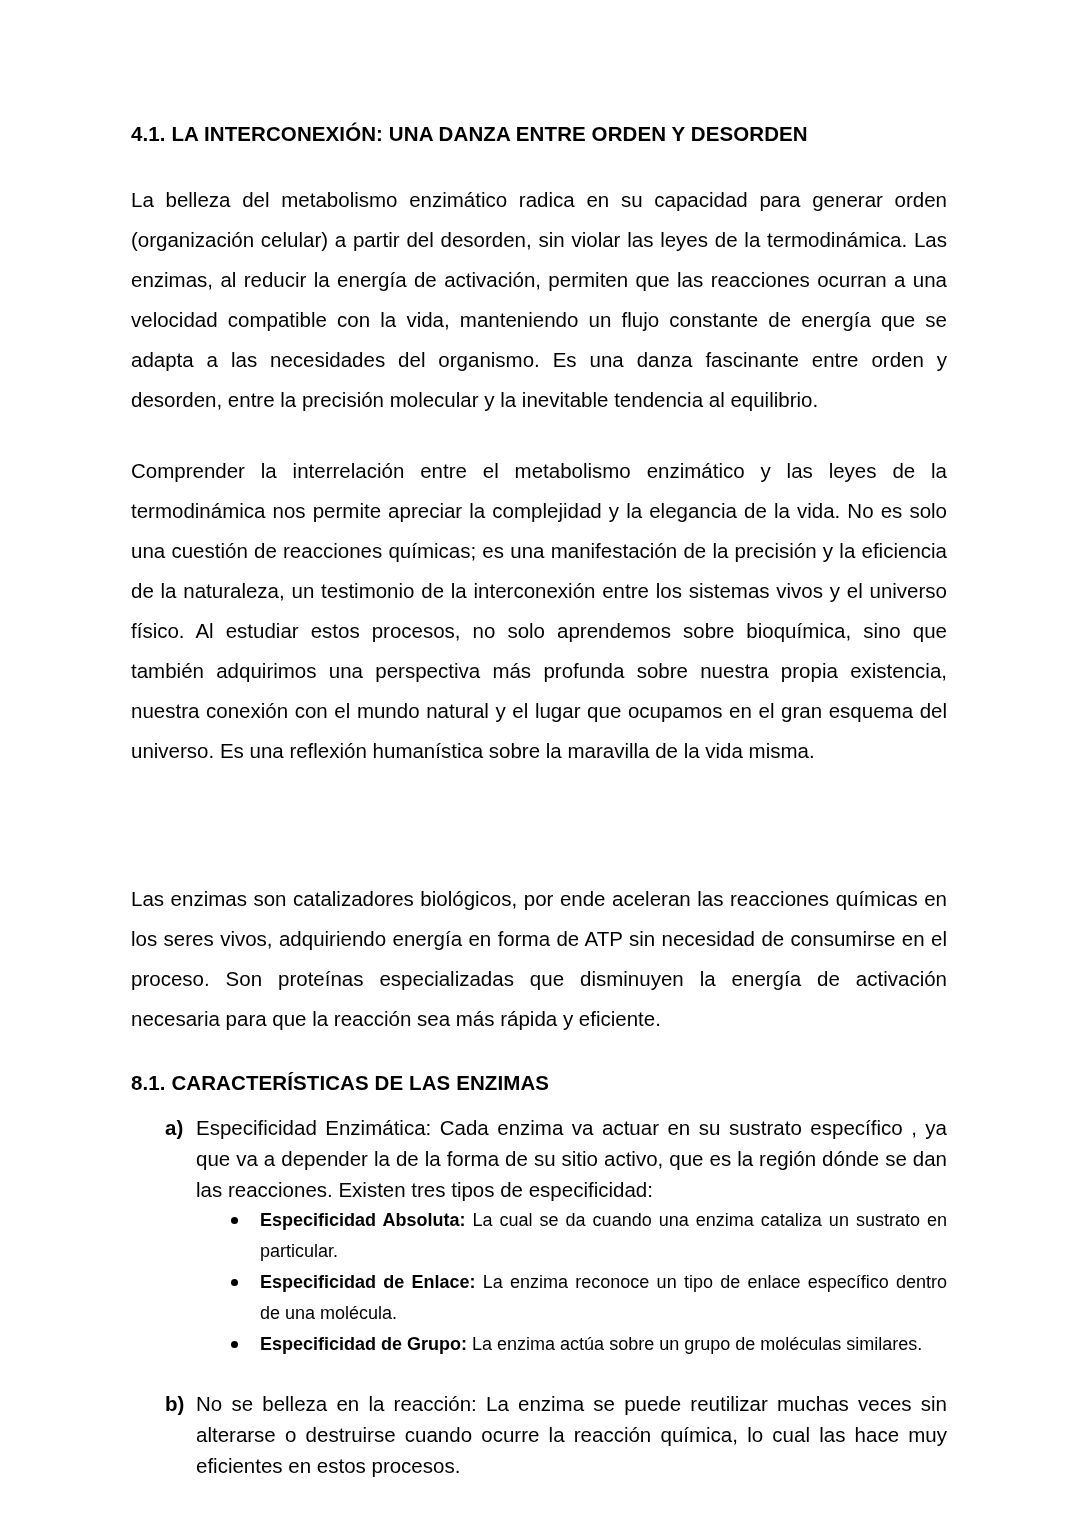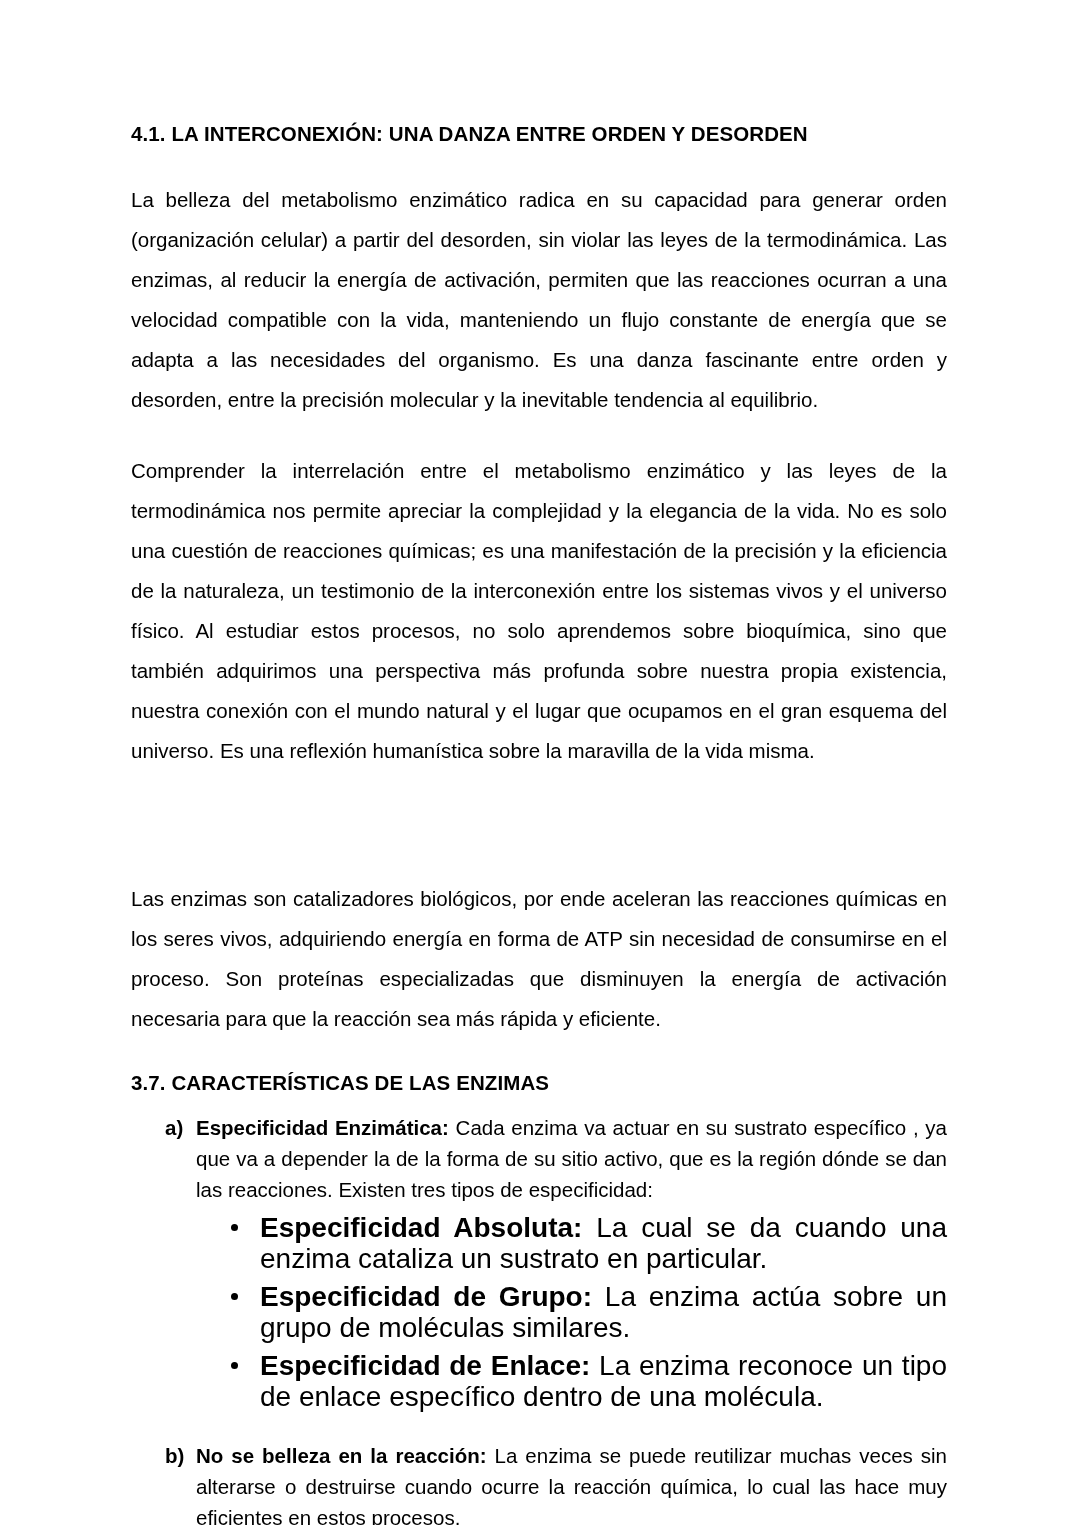--- a/index.html
+++ b/index.html
@@ -70,36 +70,35 @@
   }
   .alpha-marker {
     position: absolute;
     left: 34px;
     top: 0;
     font-weight: bold;
     font-size: 20.5px;
     line-height: 31px;
   }
   .alpha-item b,
-  .alpha-item strong { font-weight: bold; }
+  .alpha-item strong { font-weight: normal; }
 
   
   .bullet-list {
     margin: 0;
     padding: 0;
     list-style: none;
   }
   .bullet-item {
     position: relative;
     padding-left: 129px;
-    font-size: 28px;
+    font-size: 18px;
     line-height: 31px;
     text-align: justify;
     text-justify: inter-word;
-    margin-top: 7px;
   }
   .bullet-dot {
     position: absolute;
     left: 100px;
     top: 12px;
     width: 7px;
     height: 7px;
     border-radius: 50%;
     background: #000000;
   }
@@ -123,43 +122,43 @@
 
     <p class="para">Comprender la interrelación entre el metabolismo enzimático y las leyes de la termodinámica nos permite apreciar la complejidad y la elegancia de la vida. No es solo una cuestión de reacciones químicas; es una manifestación de la precisión y la eficiencia de la naturaleza, un testimonio de la interconexión entre los sistemas vivos y el universo físico. Al estudiar estos procesos, no solo aprendemos sobre bioquímica, sino que también adquirimos una perspectiva más profunda sobre nuestra propia existencia, nuestra conexión con el mundo natural y el lugar que ocupamos en el gran esquema del universo. Es una reflexión humanística sobre la maravilla de la vida misma.</p>
 
     <div class="gap-block"></div>
 
 
     <p class="para">Las enzimas son catalizadores biológicos, por ende aceleran las reacciones químicas en los seres vivos, adquiriendo energía en forma de ATP sin necesidad de consumirse en el proceso. Son proteínas especializadas que disminuyen la energía de activación necesaria para que la reacción sea más rápida y eficiente.</p>
 
     <div class="gap-small"></div>
 
-    <h2 class="h-sub">3.7. CARACTERÍSTICAS DE LAS ENZIMAS</h2>
+    <h2 class="h-sub">8.1. CARACTERÍSTICAS DE LAS ENZIMAS</h2>
 
     <div class="gap-tiny"></div>
 
     <ol class="alpha-list">
 
       <li class="alpha-item">
         <span class="alpha-marker">a)</span>
         <b>Especificidad Enzimática:</b><span> Cada enzima va actuar en su sustrato específico , ya que va a depender la de la forma de su sitio activo, que es la región dónde se dan las reacciones. Existen tres tipos de especificidad:</span>
       </li>
 
       <ul class="bullet-list">
         <li class="bullet-item">
           <span class="bullet-dot"></span>
           <b>Especificidad Absoluta:</b><span> La cual se da cuando una enzima cataliza un sustrato en particular.</span>
         </li>
         <li class="bullet-item">
           <span class="bullet-dot"></span>
-          <b>Especificidad de Grupo:</b><span> La enzima actúa sobre un grupo de moléculas similares.</span>
+          <b>Especificidad de Enlace:</b><span> La enzima reconoce un tipo de enlace específico dentro de una molécula.</span>
         </li>
         <li class="bullet-item">
           <span class="bullet-dot"></span>
-          <b>Especificidad de Enlace:</b><span> La enzima reconoce un tipo de enlace específico dentro de una molécula.</span>
+          <b>Especificidad de Grupo:</b><span> La enzima actúa sobre un grupo de moléculas similares.</span>
         </li>
       </ul>
 
       <div class="gap-small"></div>
 
       <li class="alpha-item">
         <span class="alpha-marker">b)</span>
         <b>No se belleza en la reacción:</b><span> La enzima se puede reutilizar muchas veces sin alterarse o destruirse cuando ocurre la reacción química, lo cual las hace muy eficientes en estos procesos.</span>
       </li>
 

